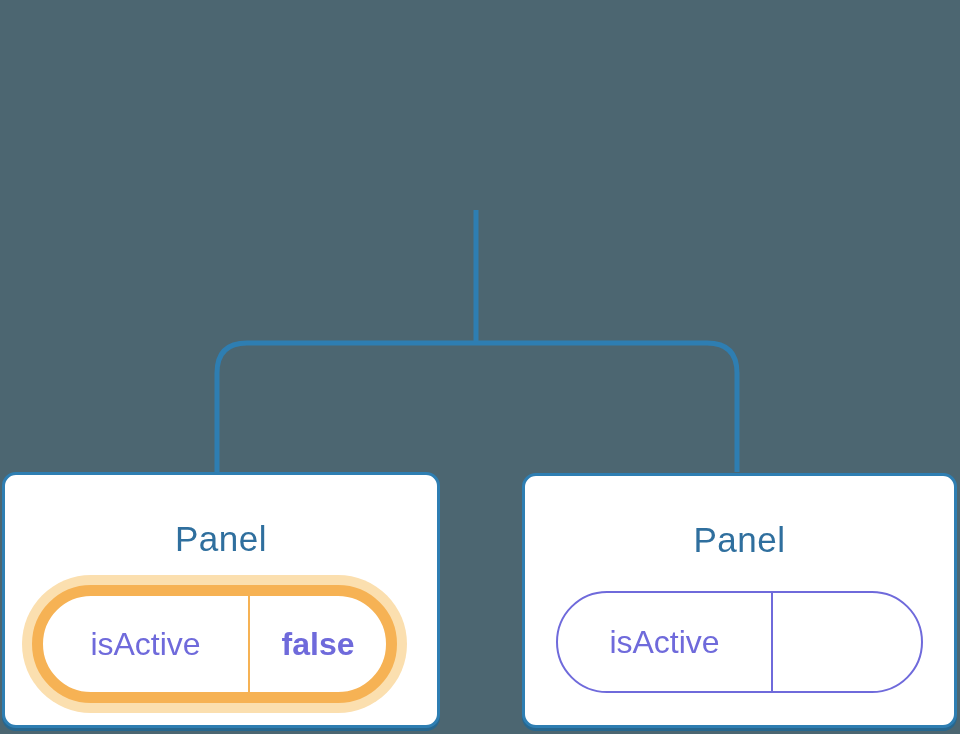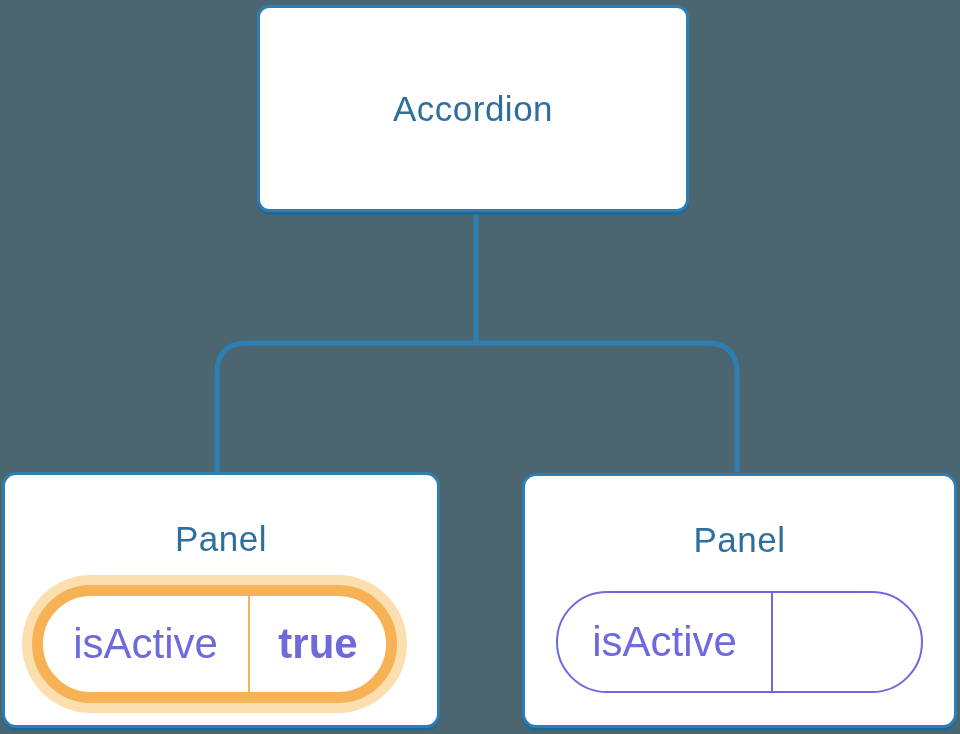--- a/index.html
+++ b/index.html
@@ -57,21 +57,21 @@
   .state-pill {
     position: absolute;
     background: #ffffff;
     border-radius: 999px;
     box-sizing: content-box;
     display: flex;
     align-items: stretch;
   }
   .state-pill .cell {
     display: flex; align-items: center; justify-content: center;
-    font-size: 42px;
+    font-size: 32px;
     color: var(--purple, #6F6ADB);
   }
   .state-pill.active {
     left: 27px; top: 110px;
     width: 343px; height: 96px;
     border: 11px solid var(--orange, #F6B254);
     box-shadow: 0 0 0 10px var(--orange-halo, #FBDFAF);
   }
   .state-pill.active .cell.key { width: 205px; }
   .state-pill.active .cell.val { width: 136px; font-weight: 700; }
@@ -94,30 +94,27 @@
 </head>
 <body>
 
 <div class="stage">
 
   <svg class="connectors" viewBox="0 0 960 734" xmlns="http://www.w3.org/2000/svg">
     <path d="M476 210 L476 343" fill="none" stroke="#2E7EB2" stroke-width="5"></path>
     <path d="M217 472 L217 373 Q217 343 247 343 L707 343 Q737 343 737 373 L737 472" fill="none" stroke="#2E7EB2" stroke-width="5"></path>
   </svg>
 
-  <div class="node root">
-    <span class="node-label">Accordion</span>
-  </div>
 
   <div class="node panel panel-left">
     <div class="node-title">Panel</div>
     <div class="state-pill active">
       <div class="cell key">isActive</div>
       <div class="divider"></div>
-      <div class="cell val">true</div>
+      <div class="cell val">false</div>
     </div>
 
   </div>
 
   <div class="node panel panel-right">
     <div class="node-title">Panel</div>
     <div class="state-pill inactive">
       <div class="cell key">isActive</div>
       <div class="divider"></div>
     </div>

